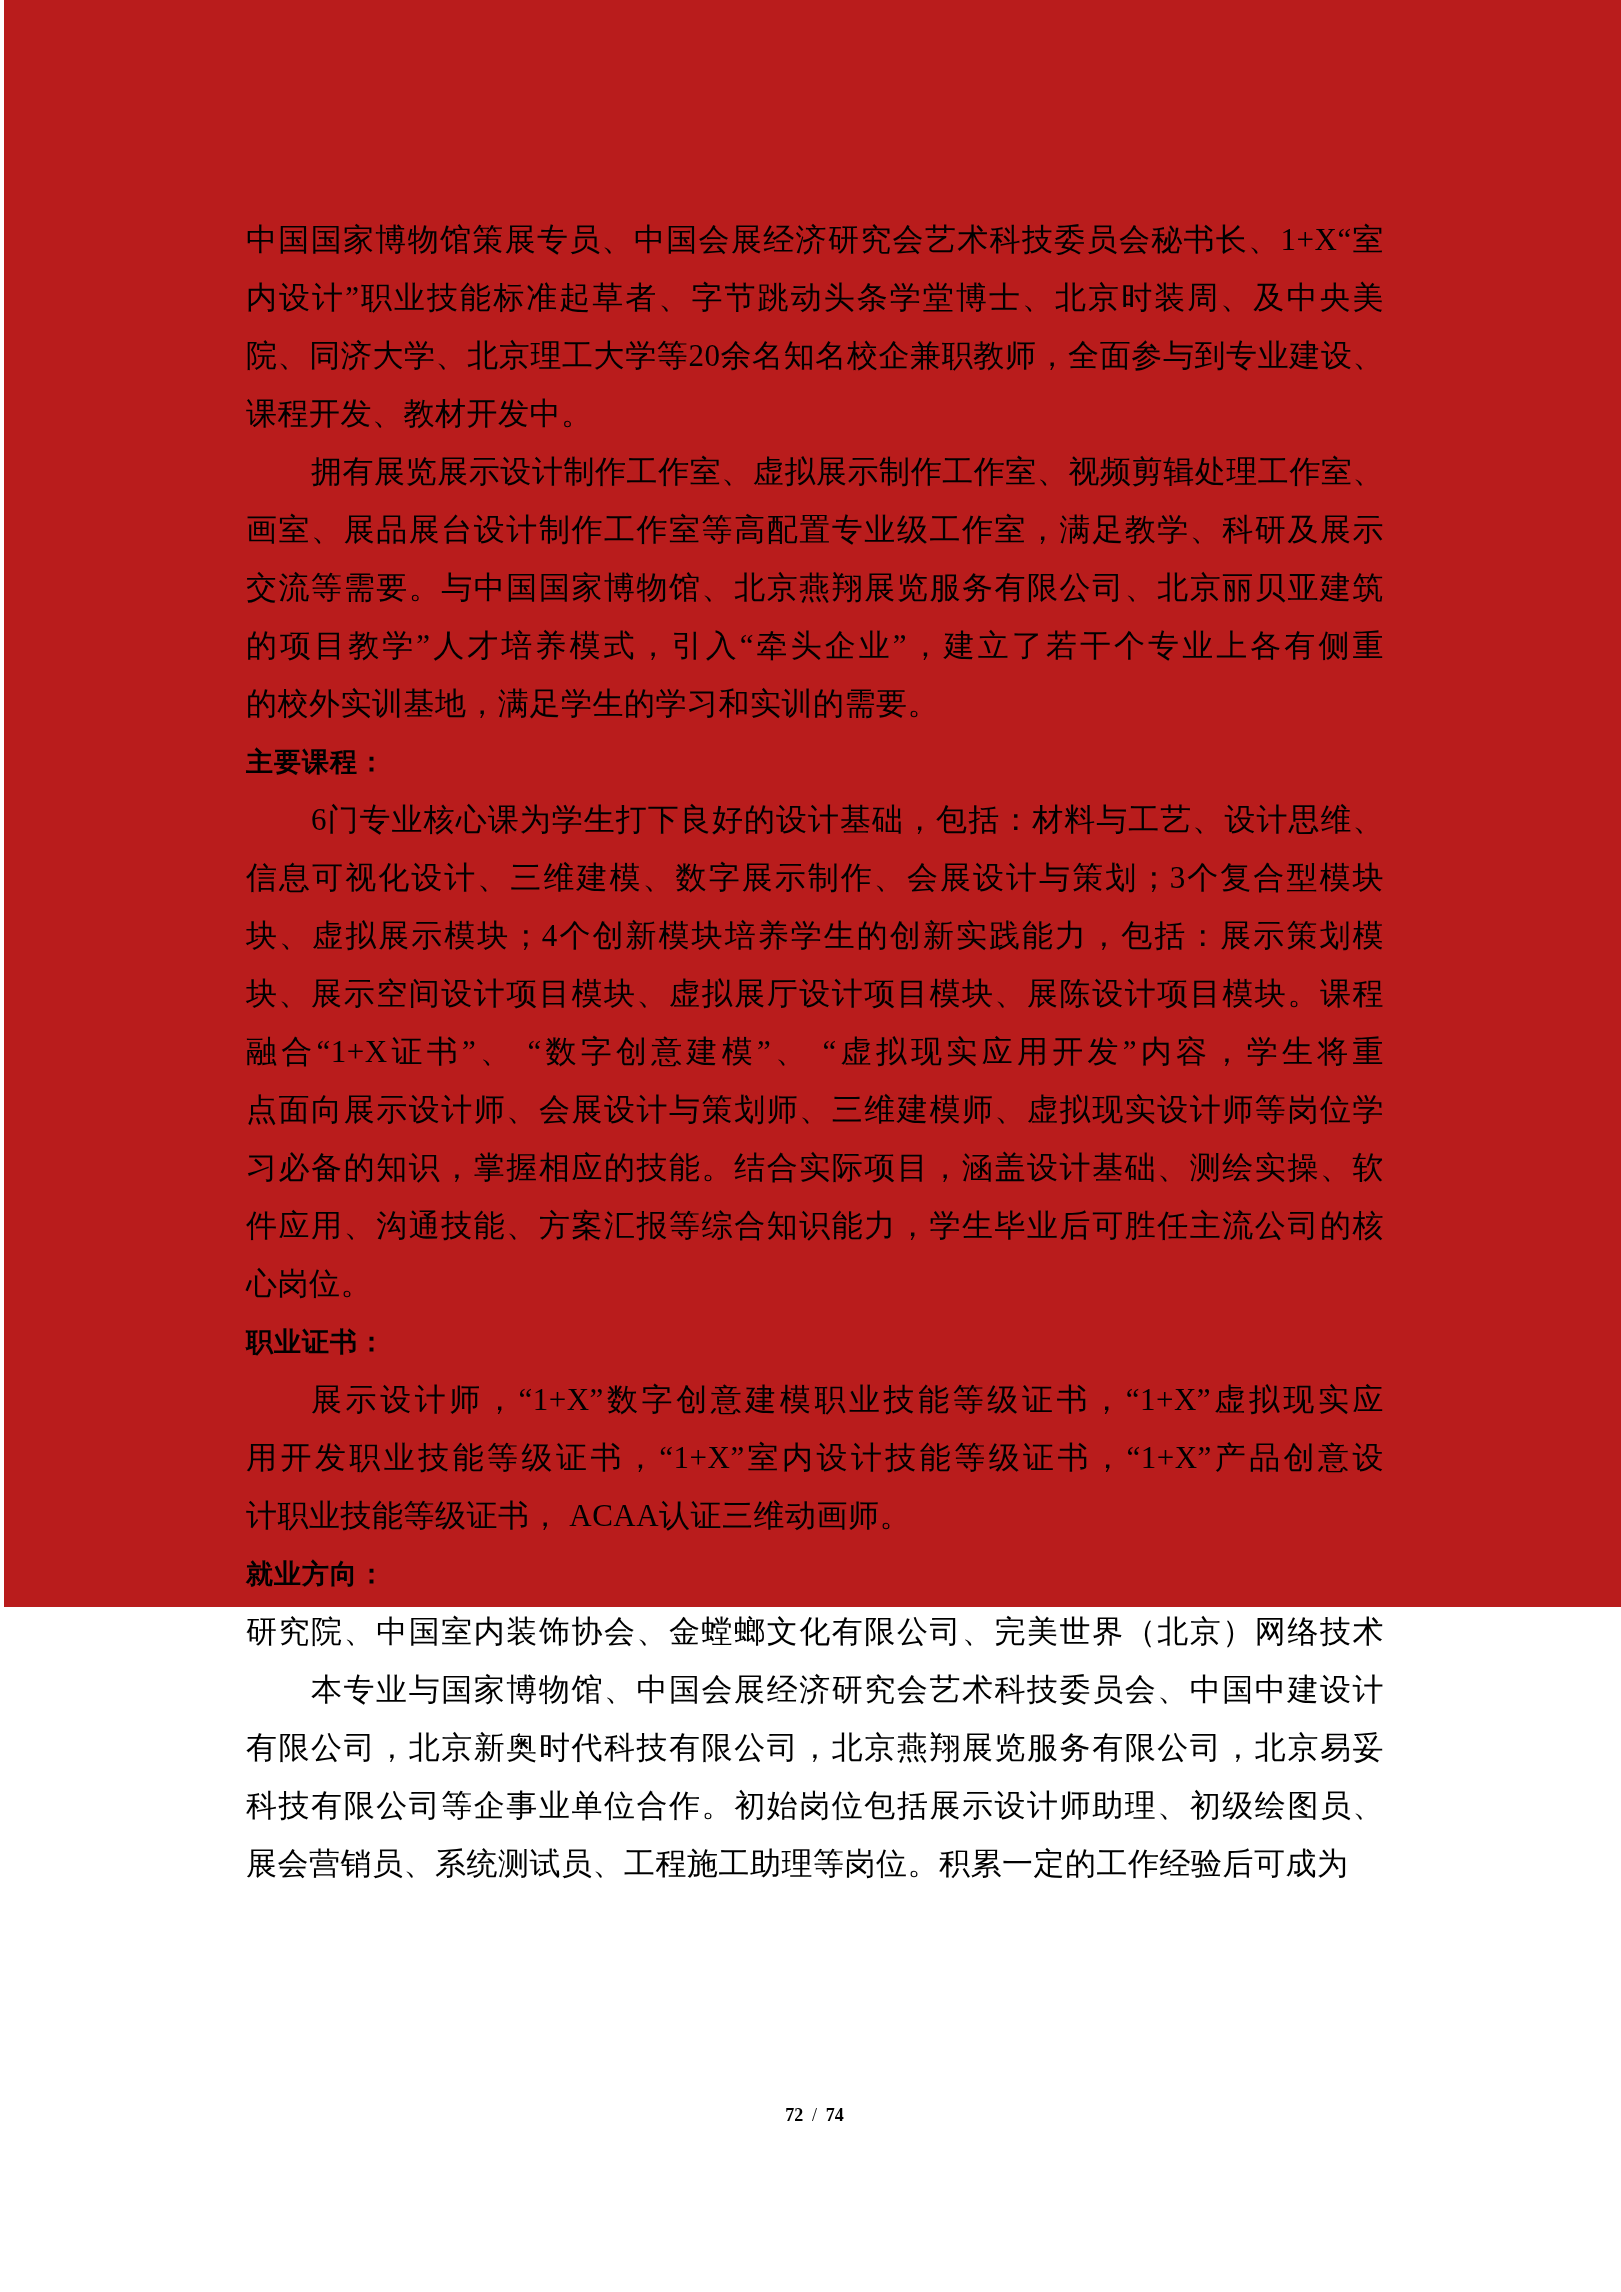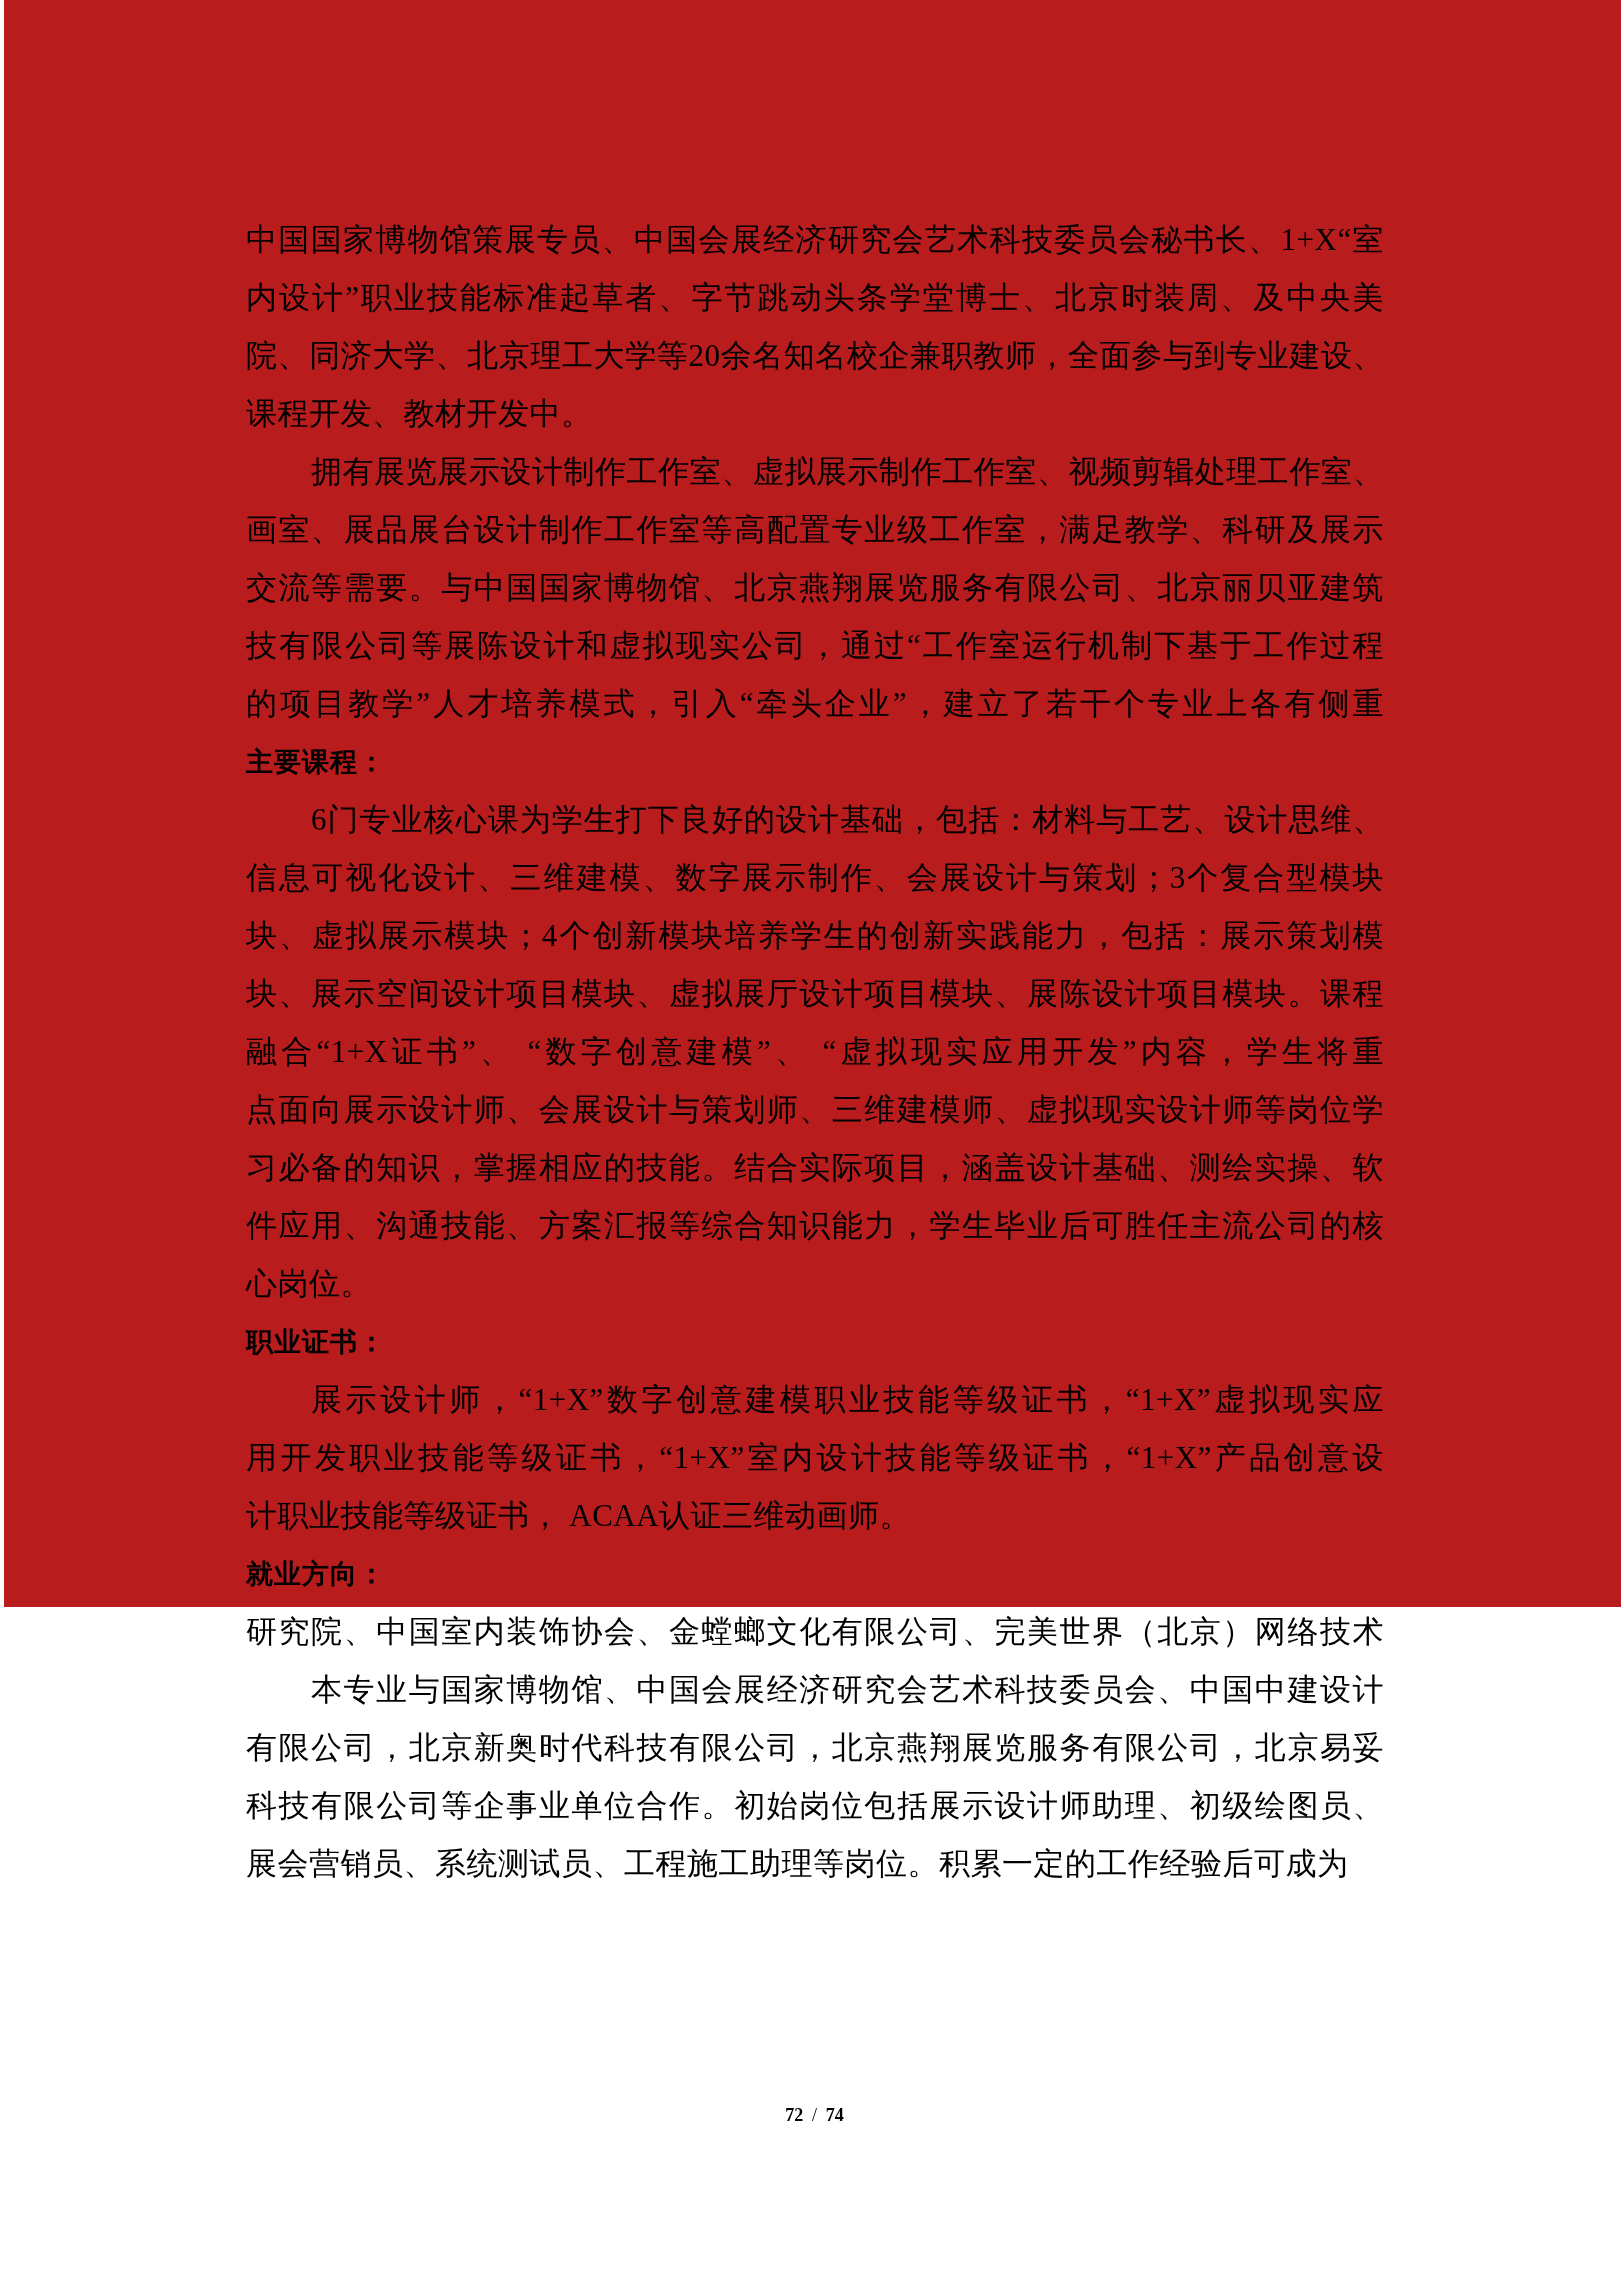--- a/index.html
+++ b/index.html
@@ -72,22 +72,22 @@
 
 <div class="page">
   <div class="doc">
       <div class="line">中国国家博物馆策展专员、中国会展经济研究会艺术科技委员会秘书长、1+X“室</div>
       <div class="line">内设计”职业技能标准起草者、字节跳动头条学堂博士、北京时装周、及中央美</div>
       <div class="line">院、同济大学、北京理工大学等20余名知名校企兼职教师，全面参与到专业建设、</div>
       <div class="line para-end">课程开发、教材开发中。</div>
       <div class="line indent">拥有展览展示设计制作工作室、虚拟展示制作工作室、视频剪辑处理工作室、</div>
       <div class="line">画室、展品展台设计制作工作室等高配置专业级工作室，满足教学、科研及展示</div>
       <div class="line">交流等需要。与中国国家博物馆、北京燕翔展览服务有限公司、北京丽贝亚建筑</div>
-      <div class="line">技有限公司等展陈设计和虚拟现实公司，通过“工作室运行机制下基于工作过程</div>
       <div class="line">的项目教学”人才培养模式，引入“牵头企业”，建立了若干个专业上各有侧重</div>
+      <div class="line para-end">的校外实训基地，满足学生的学习和实训的需要。</div>
       <div class="line heading">主要课程：</div>
       <div class="line indent">6门专业核心课为学生打下良好的设计基础，包括：材料与工艺、设计思维、</div>
       <div class="line">信息可视化设计、三维建模、数字展示制作、会展设计与策划；3个复合型模块</div>
       <div class="line">块、虚拟展示模块；4个创新模块培养学生的创新实践能力，包括：展示策划模</div>
       <div class="line">块、展示空间设计项目模块、虚拟展厅设计项目模块、展陈设计项目模块。课程</div>
       <div class="line">融合“1+X证书”、 “数字创意建模”、 “虚拟现实应用开发”内容，学生将重</div>
       <div class="line">点面向展示设计师、会展设计与策划师、三维建模师、虚拟现实设计师等岗位学</div>
       <div class="line">习必备的知识，掌握相应的技能。结合实际项目，涵盖设计基础、测绘实操、软</div>
       <div class="line">件应用、沟通技能、方案汇报等综合知识能力，学生毕业后可胜任主流公司的核</div>
       <div class="line para-end">心岗位。</div>

